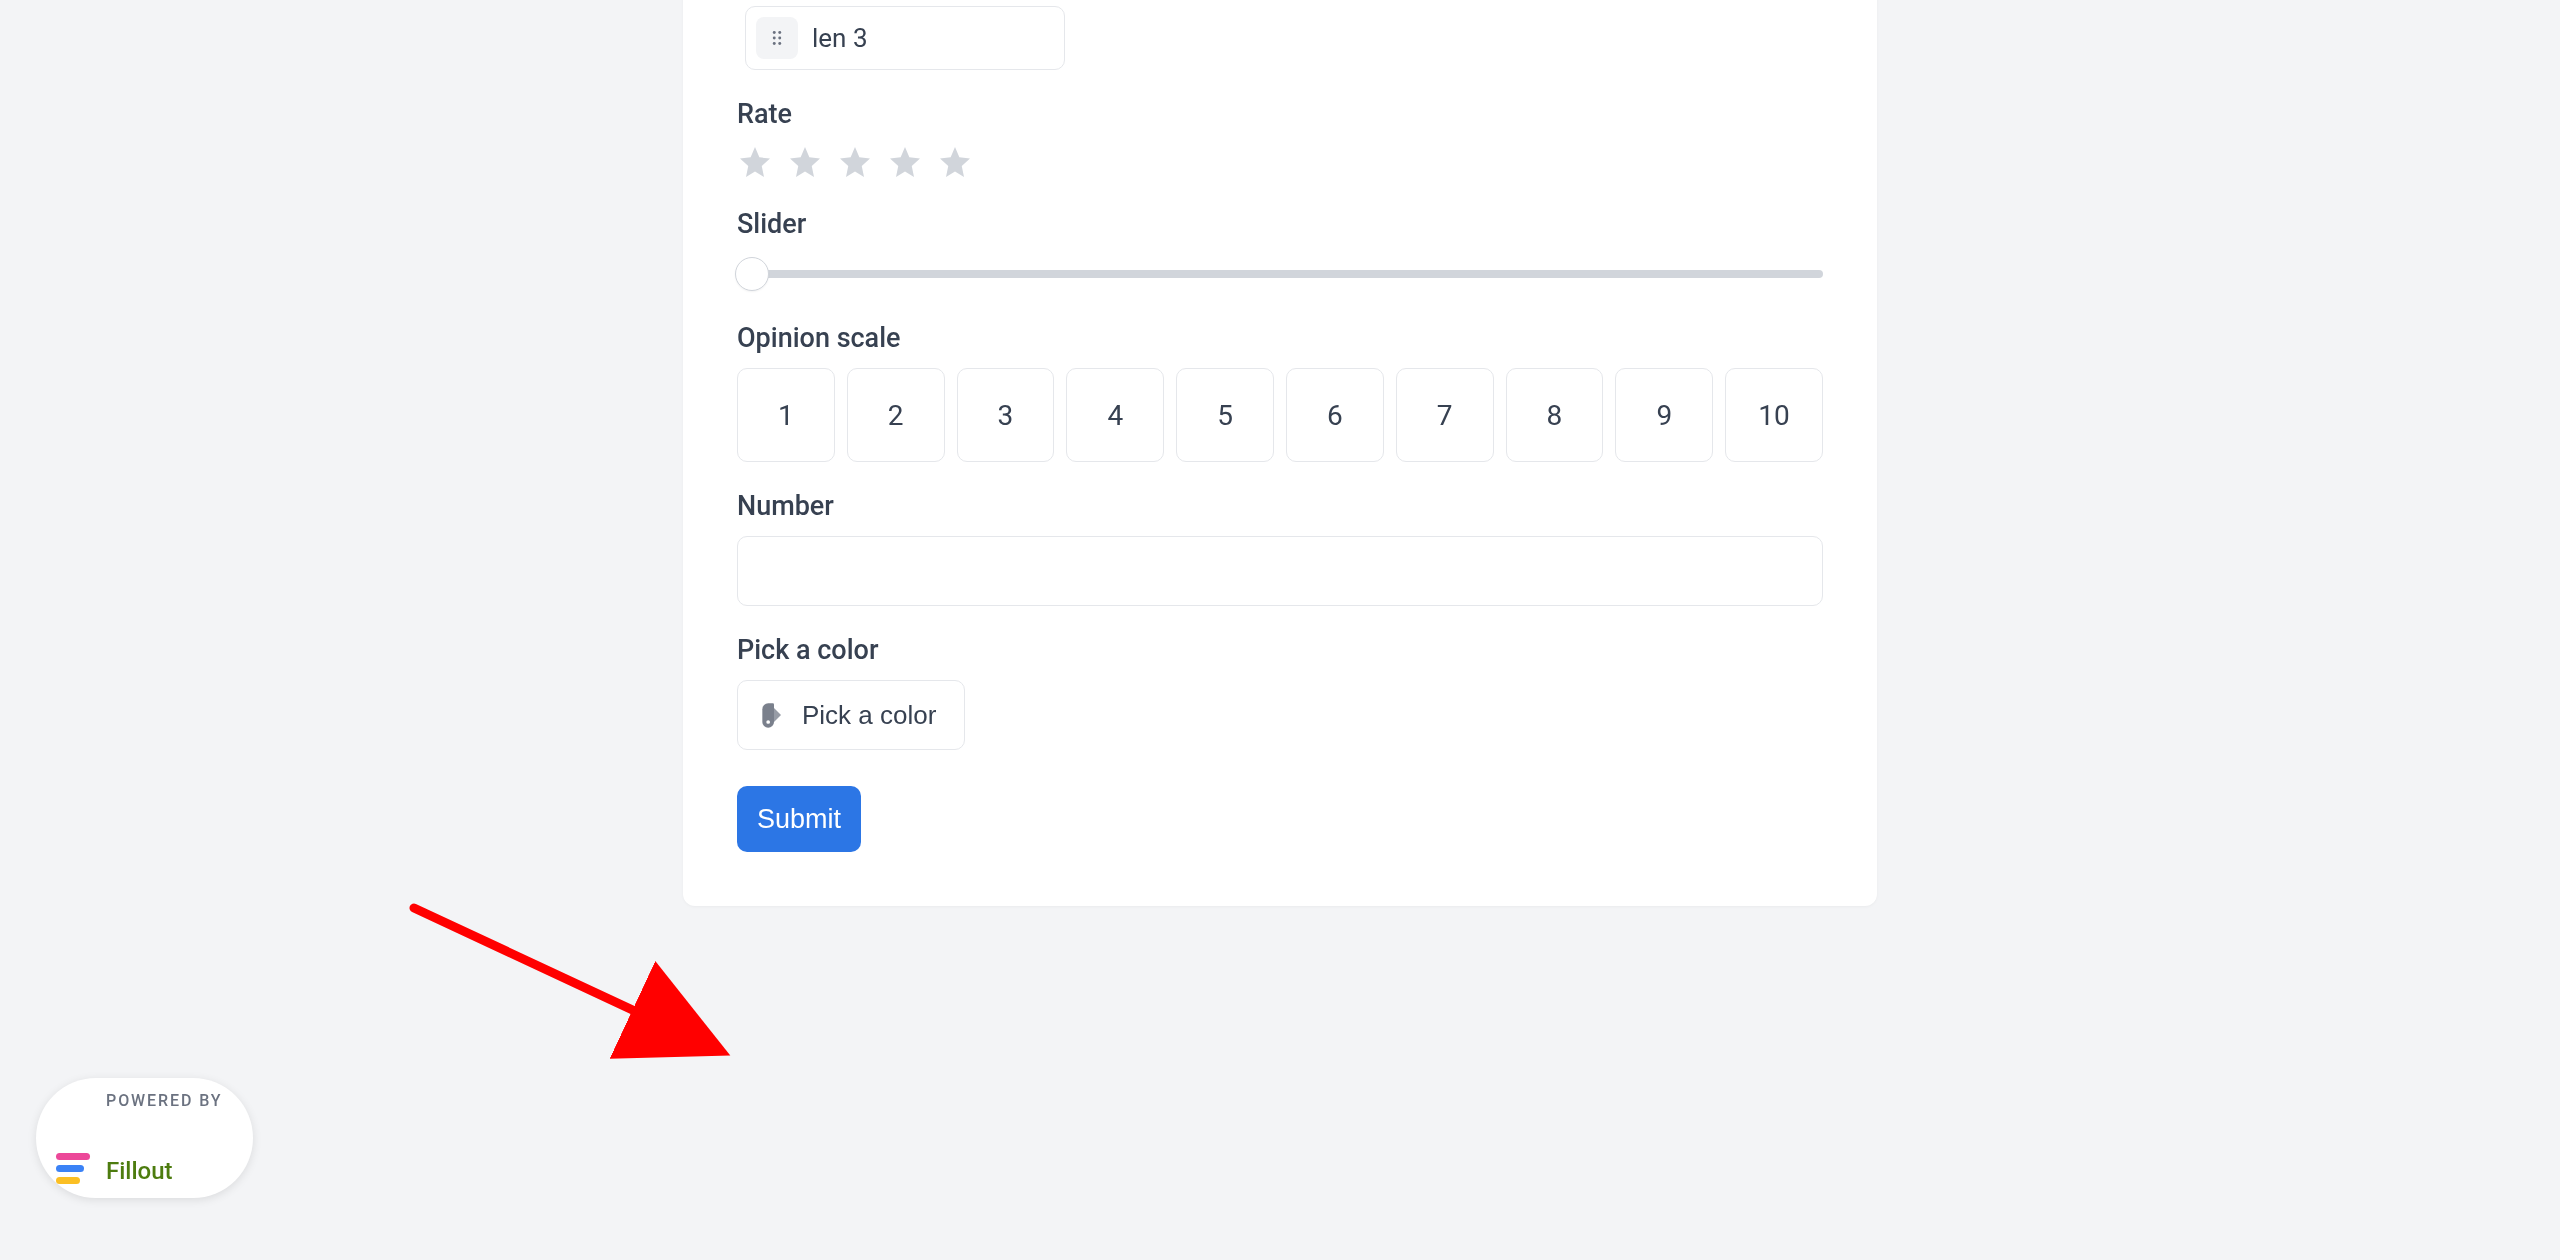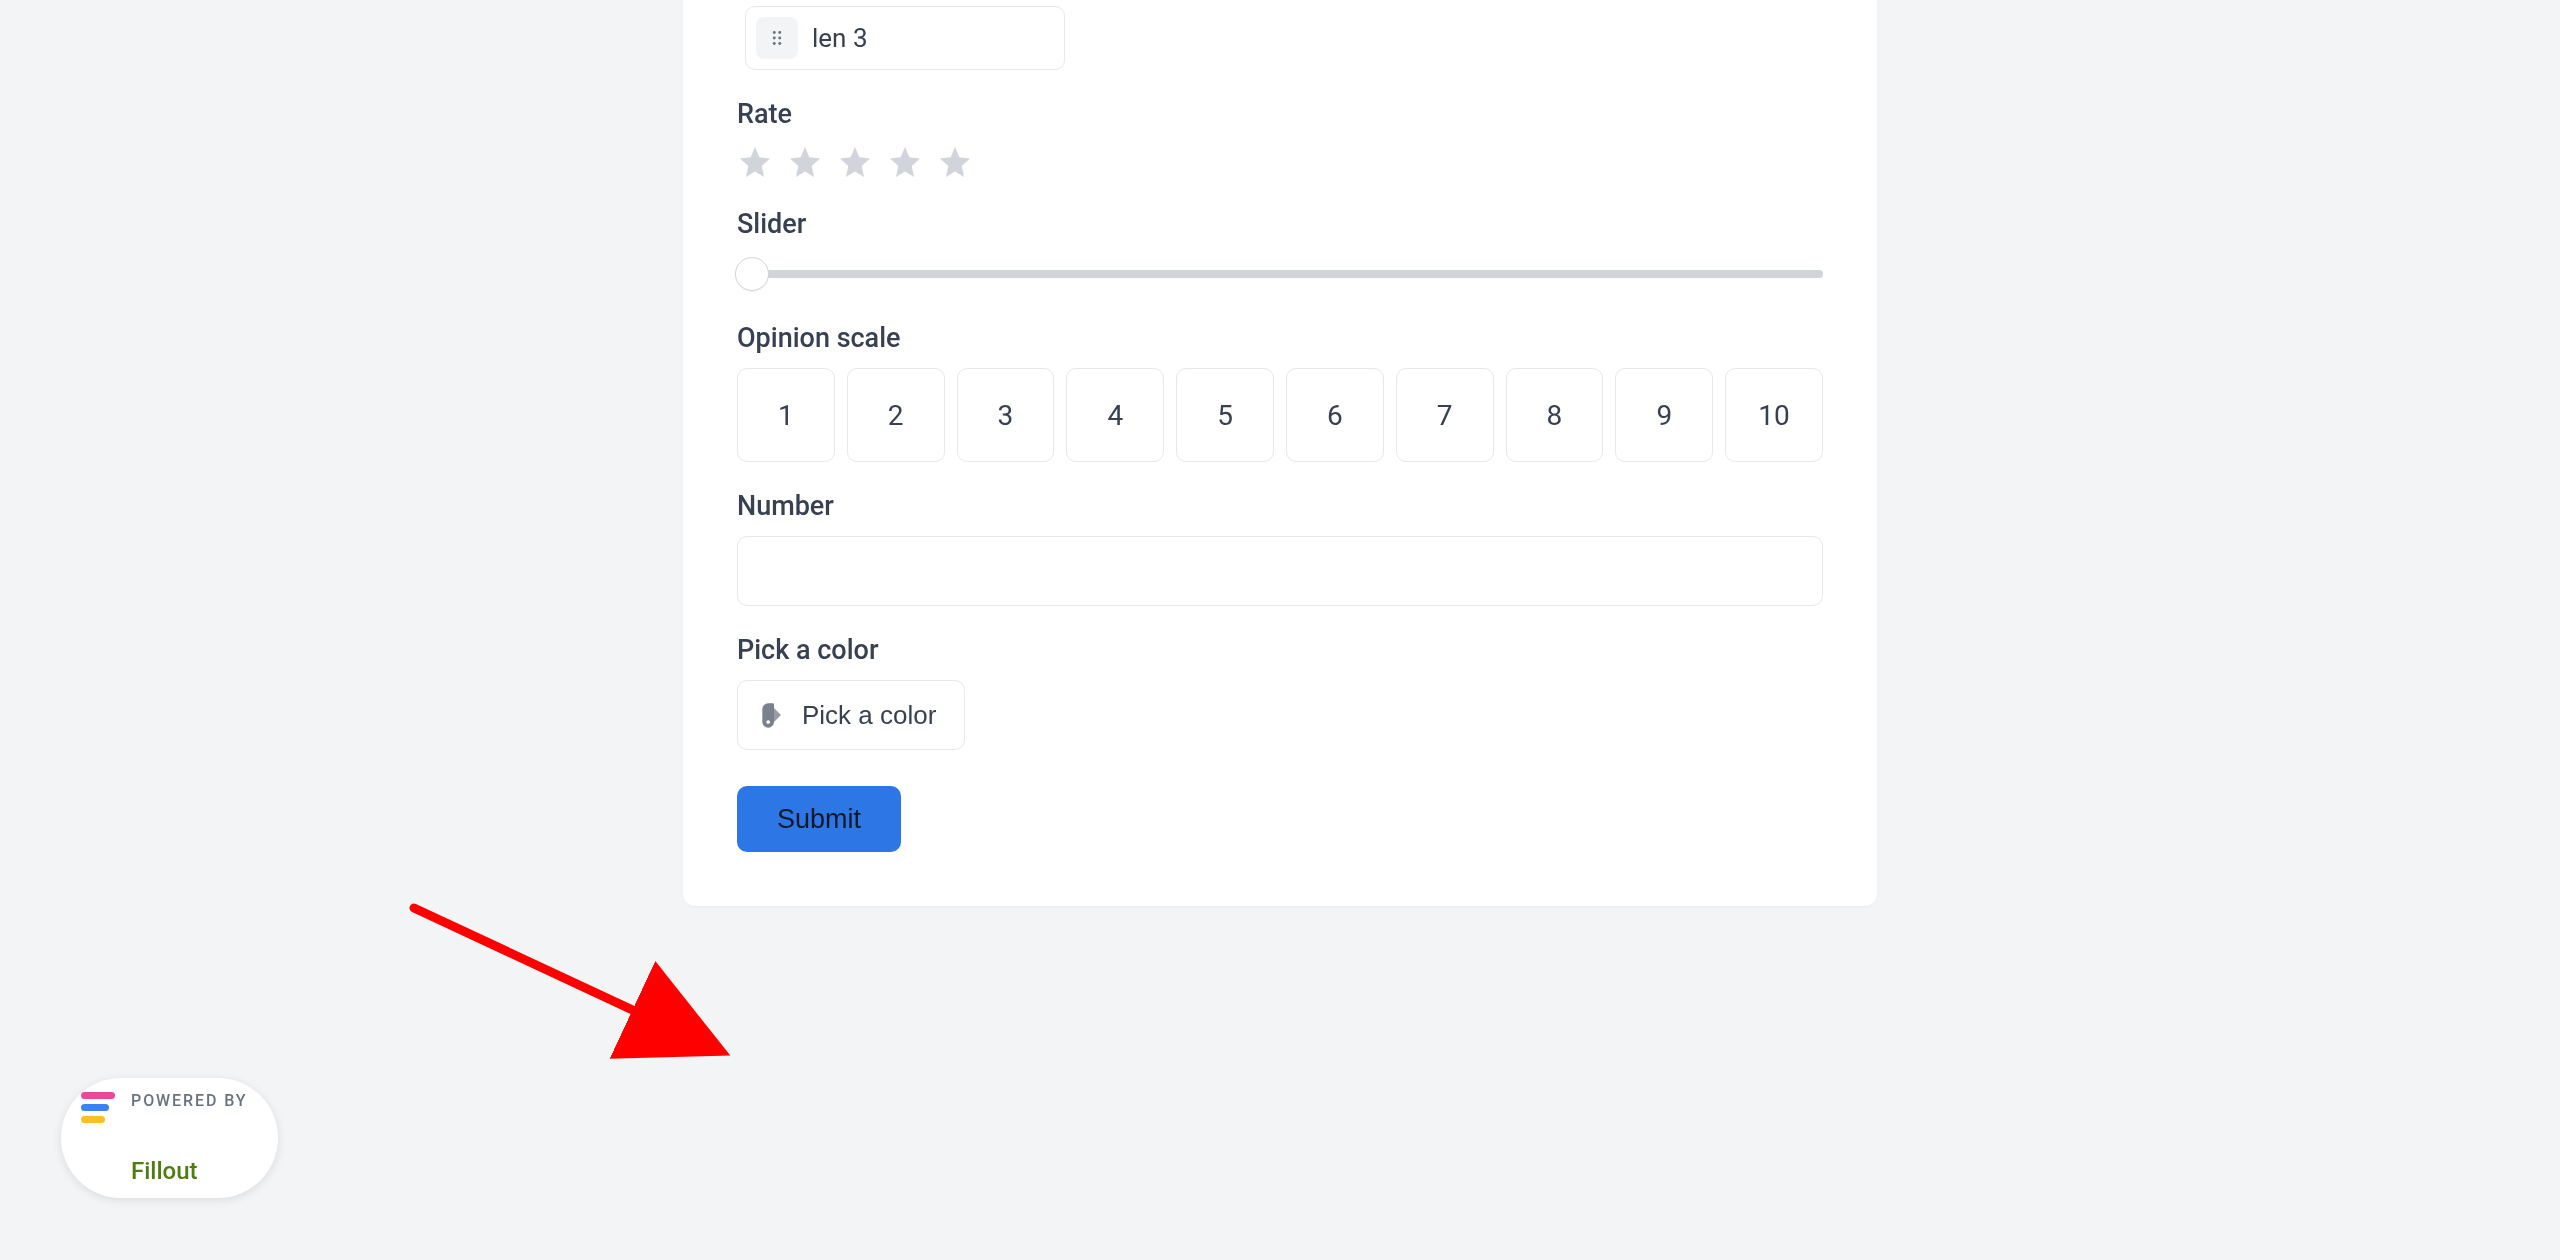--- a/index.html
+++ b/index.html
@@ -152,23 +152,23 @@
     }
     .color-btn .swatch-icon { width: 28px; height: 28px; }
     .color-btn .swatch-icon svg { width:100%; height:100%; fill:#6b7280; }
 
     
     .submit-btn {
       display: inline-flex;
       align-items: center;
       justify-content: center;
       height: 66px;
-      padding: 0 40px;
+      padding: 0 20px;
       background: #2c76e5;
-      color: #0f172a;
+      color: #ffffff;
       font-size: 27px;
       font-weight: 500;
       border: none;
       border-radius: 10px;
       margin-top: 36px;
       cursor: pointer;
     }
 
     
     .arrow-annotation {
@@ -177,27 +177,27 @@
       top: 898px;
       width: 340px;
       height: 170px;
       pointer-events: none;
     }
     .arrow-annotation svg { width: 100%; height: 100%; overflow: visible; }
 
     
     .powered-badge {
       position: absolute;
-      left: 61px;
+      left: 36px;
       bottom: 62px;
       background: #ffffff;
       border-radius: 999px;
       box-shadow: 0 2px 10px rgba(0,0,0,0.10);
       display: flex;
-      align-items: flex-start;
+      align-items: flex-end;
       padding: 14px 30px 14px 20px;
       gap: 16px;
       cursor: pointer;
     }
     .logo-mark { display:flex; flex-direction:column; gap:5px; }
     .logo-mark span { display:block; width: 34px; height: 7px; border-radius: 4px; }
     .logo-mark span:nth-child(1){ background:#ec4899; }
     .logo-mark span:nth-child(2){ background:#3b82f6; width: 28px; }
     .logo-mark span:nth-child(3){ background:#fbbf24; width: 24px; }
     .badge-text { display:flex; flex-direction:column; line-height:1.1; }

